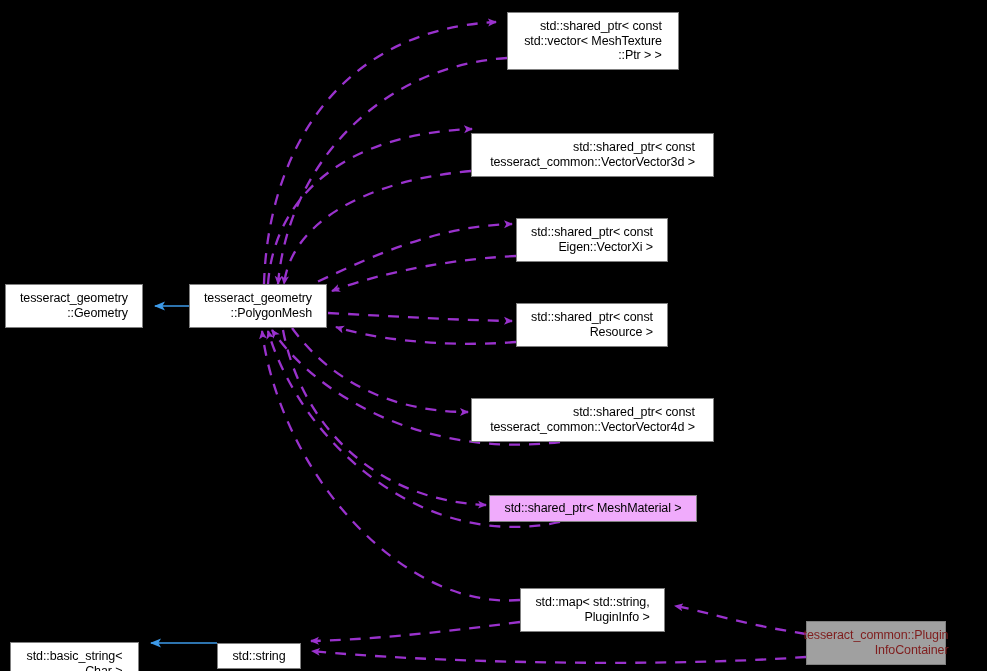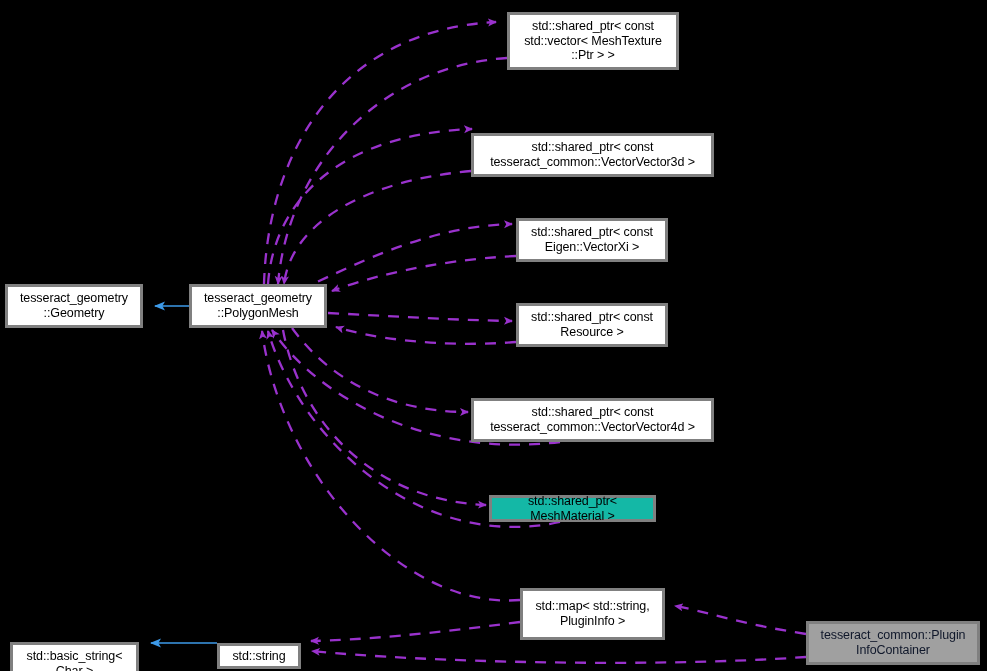--- a/index.html
+++ b/index.html
@@ -21,26 +21,26 @@
     position: absolute;
     left: 0;
     top: 0;
     width: 987px;
     height: 671px;
     pointer-events: none;
   }
   .node {
     position: absolute;
     box-sizing: border-box;
-    border: 3px solid #0ea5e9;
+    border: 1px solid #0ea5e9;
     background: #ffffff;
     color: #000000;
     font-size: 12.5px;
     line-height: 14.6px;
-    text-align: center;
+    text-align: right;
     display: flex;
     align-items: center;
     justify-content: center;
     padding: 1px 4px;
     white-space: pre-line;
     letter-spacing: -0.1px;
     z-index: 5;
   }
   .node.filled {
     background: #a0a0a0;
@@ -137,26 +137,26 @@
 std::vector&lt; MeshTexture
 ::Ptr &gt; &gt;</div>
   <div class="node" style="left: 471px; top: 133px; width: 243px; height: 44px; background: rgb(255, 255, 255); border-color: rgb(128, 128, 128); color: rgb(0, 0, 0);">std::shared_ptr&lt; const
 tesseract_common::VectorVector3d &gt;</div>
   <div class="node" style="left: 516px; top: 218px; width: 152px; height: 44px; background: rgb(255, 255, 255); border-color: rgb(128, 128, 128); color: rgb(0, 0, 0);">std::shared_ptr&lt; const
 Eigen::VectorXi &gt;</div>
   <div class="node" style="left: 516px; top: 303px; width: 152px; height: 44px; background: rgb(255, 255, 255); border-color: rgb(128, 128, 128); color: rgb(0, 0, 0);">std::shared_ptr&lt; const
 Resource &gt;</div>
   <div class="node" style="left: 471px; top: 398px; width: 243px; height: 44px; background: rgb(255, 255, 255); border-color: rgb(128, 128, 128); color: rgb(0, 0, 0);">std::shared_ptr&lt; const
 tesseract_common::VectorVector4d &gt;</div>
-  <div class="node" style="left: 489px; top: 495px; width: 167px; height: 27px; background: #14b8a6; border-color: rgb(128, 128, 128); color: rgb(0, 0, 0);">std::shared_ptr&lt; MeshMaterial &gt;</div>
-  <div class="node" style="left: 520px; top: 588px; width: 145px; height: 52px; background: rgb(255, 255, 255); border-color: rgb(128, 128, 128); color: rgb(0, 0, 0);">std::map&lt; std::string,
+  <div class="node" style="left: 489px; top: 495px; width: 208px; height: 27px; background: #f0abfc; border-color: rgb(128, 128, 128); color: rgb(0, 0, 0);">std::shared_ptr&lt; MeshMaterial &gt;</div>
+  <div class="node" style="left: 520px; top: 588px; width: 145px; height: 44px; background: rgb(255, 255, 255); border-color: rgb(128, 128, 128); color: rgb(0, 0, 0);">std::map&lt; std::string,
 PluginInfo &gt;</div>
   <div class="node" style="left: 5px; top: 284px; width: 138px; height: 44px; background: rgb(255, 255, 255); border-color: rgb(128, 128, 128); color: rgb(0, 0, 0);">tesseract_geometry
 ::Geometry</div>
   <div class="node" style="left: 189px; top: 284px; width: 138px; height: 44px; background: rgb(255, 255, 255); border-color: rgb(128, 128, 128); color: rgb(0, 0, 0);">tesseract_geometry
 ::PolygonMesh</div>
   <div class="node" style="left: 10px; top: 642px; width: 129px; height: 44px; background: rgb(255, 255, 255); border-color: rgb(128, 128, 128); color: rgb(0, 0, 0);">std::basic_string&lt;
 Char &gt;</div>
   <div class="node" style="left: 217px; top: 630px; width: 84px; height: 26px; background: rgb(255, 255, 255); border-color: rgb(128, 128, 128); color: rgb(0, 0, 0); margin-top: 13px;">std::string</div>
-  <div class="node filled" style="left: 806px; top: 621px; width: 174px; height: 44px; background: rgb(160, 160, 160); border-color: rgb(128, 128, 128); color: #0f172a;">tesseract_common::Plugin
+  <div class="node filled" style="left: 806px; top: 621px; width: 140px; height: 44px; background: rgb(160, 160, 160); border-color: rgb(128, 128, 128); color: #7f1d1d;">tesseract_common::Plugin
 InfoContainer</div>
 
 </div>
 
 </body></html>

